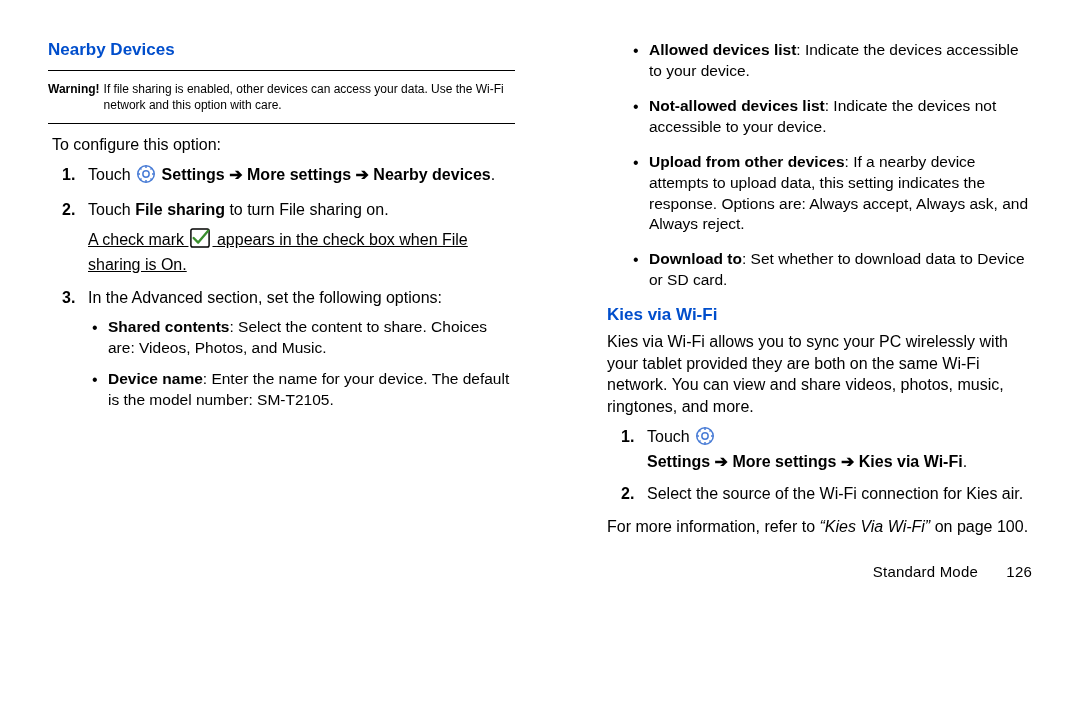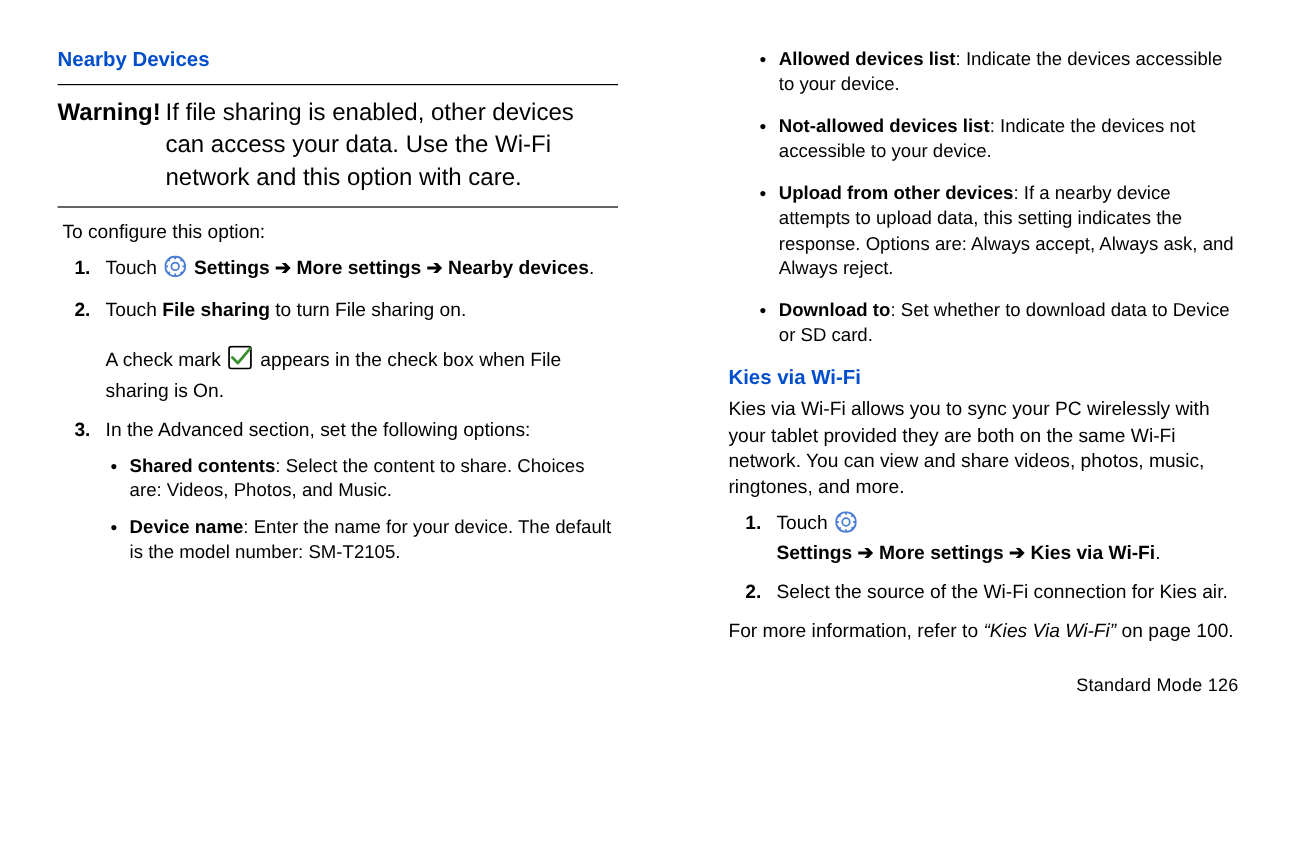--- a/index.html
+++ b/index.html
@@ -22,21 +22,21 @@
     column-fill: auto;
   }
   .footer {
     position: absolute;
     bottom: 28px;
     right: 48px;
     font-size: 15px;
     color: #000;
     letter-spacing: 0.2px;
   }
-  .footer .mode { }
+  .footer .mode { margin-right: 24px; }
   .heading {
     color: #004ecc;
     font-weight: 700;
     font-size: 17px;
     margin: 0 0 6px 0;
   }
   p {
     margin: 0 0 8px 0;
     font-size: 16px;
     line-height: 1.35;
@@ -46,21 +46,21 @@
     font-stretch: condensed;
   }
   .hr {
     border: none;
     border-top: 1.4px solid #000;
     margin: 10px 0;
   }
   .warning-row {
     display: flex;
     gap: 4px;
-    font-size: 20px;
+    font-size: 12px;
     line-height: 1.35;
     margin: 2px 0 4px 0;
   }
   .warning-row .label {
     font-weight: 700;
     white-space: nowrap;
   }
   .num-list {
     list-style: none;
     padding: 0;
@@ -169,21 +169,21 @@
         <b>
           <span>Settings</span>
           <span class="arrow">➔</span>
           <span>More settings</span>
           <span class="arrow">➔</span>
           <span>Nearby devices</span></b>.
       </li>
       <li>
         <span class="num">2.</span>
         <span>Touch </span><b>File sharing</b><span> to turn File sharing on.</span>
-        <div style="margin-top:18px;">
+        <div style="margin-top:6px;text-decoration:underline;">
           <span>A check mark </span>
           <span class="icon">
             <svg width="20" height="20" viewBox="0 0 22 22">
                 <rect x="1" y="1" width="20" height="20" rx="2" fill="none" stroke="#000" stroke-width="1.6"></rect>
                 <path d="M4 11 L9 16 L20 3" fill="none" stroke="#3a8f2e" stroke-width="2.6" stroke-linecap="round" stroke-linejoin="round"></path>
               </svg>
           </span>
           <span> appears in the check box when File sharing is On.</span>
         </div>
       </li>

